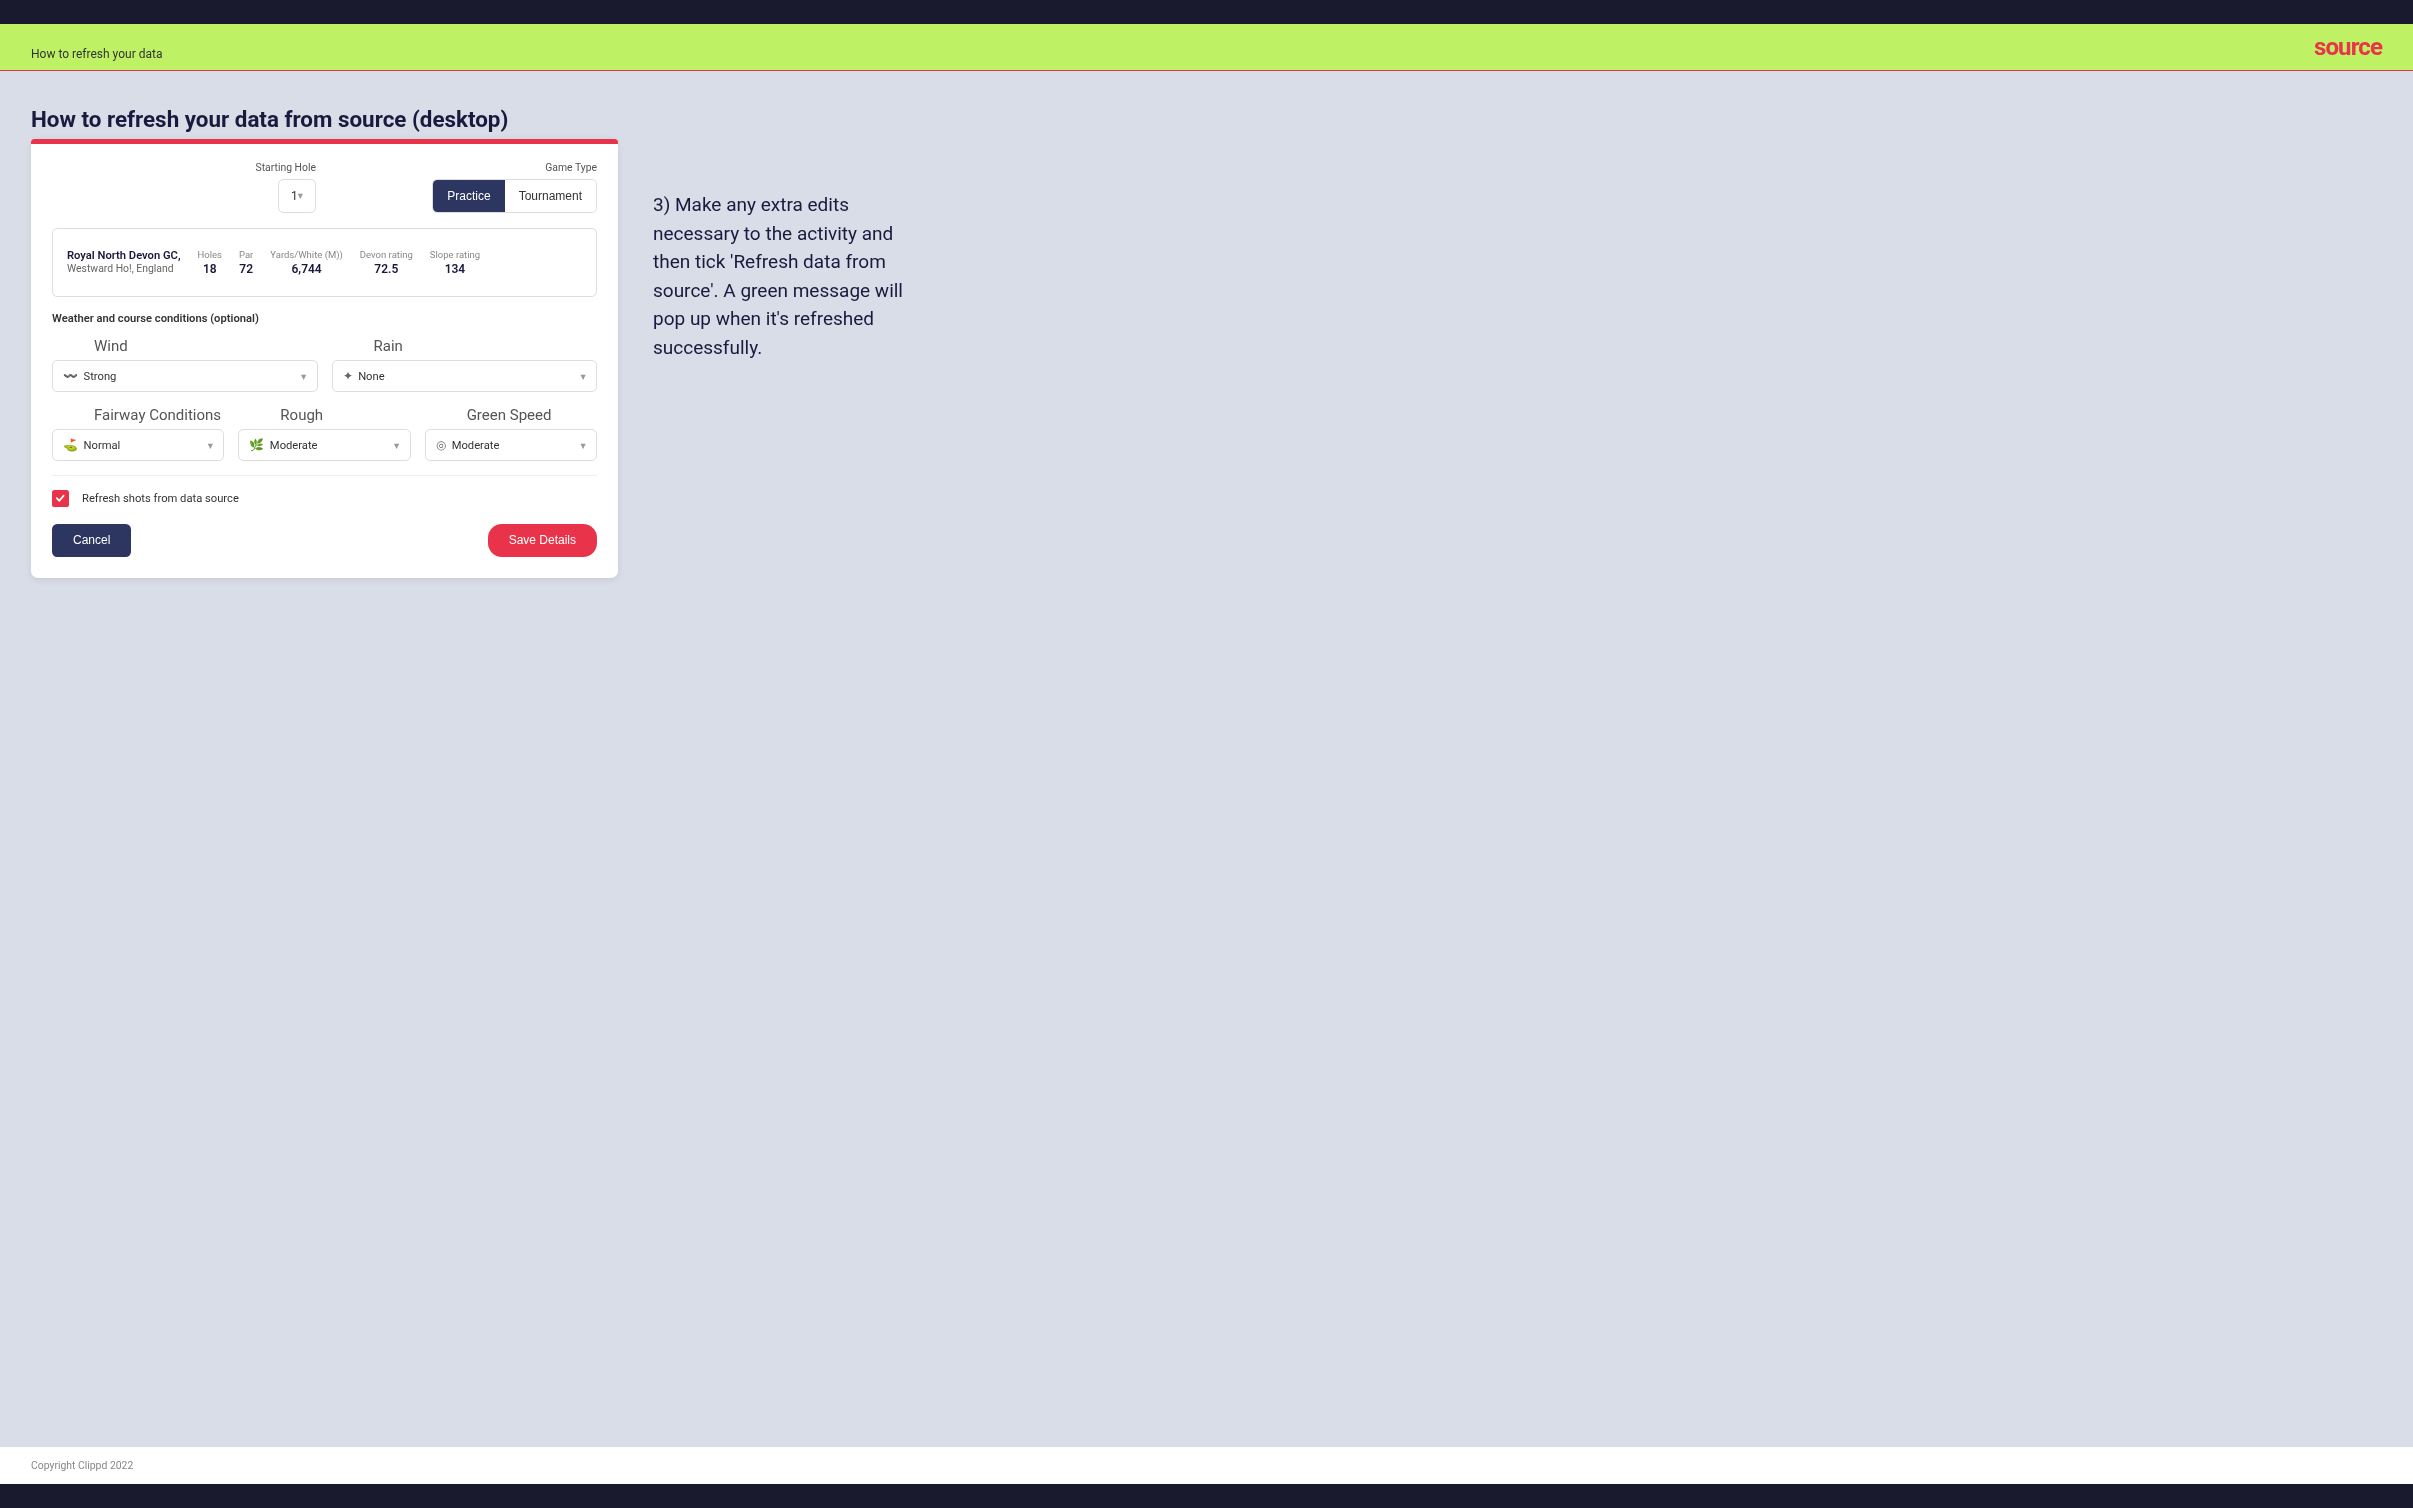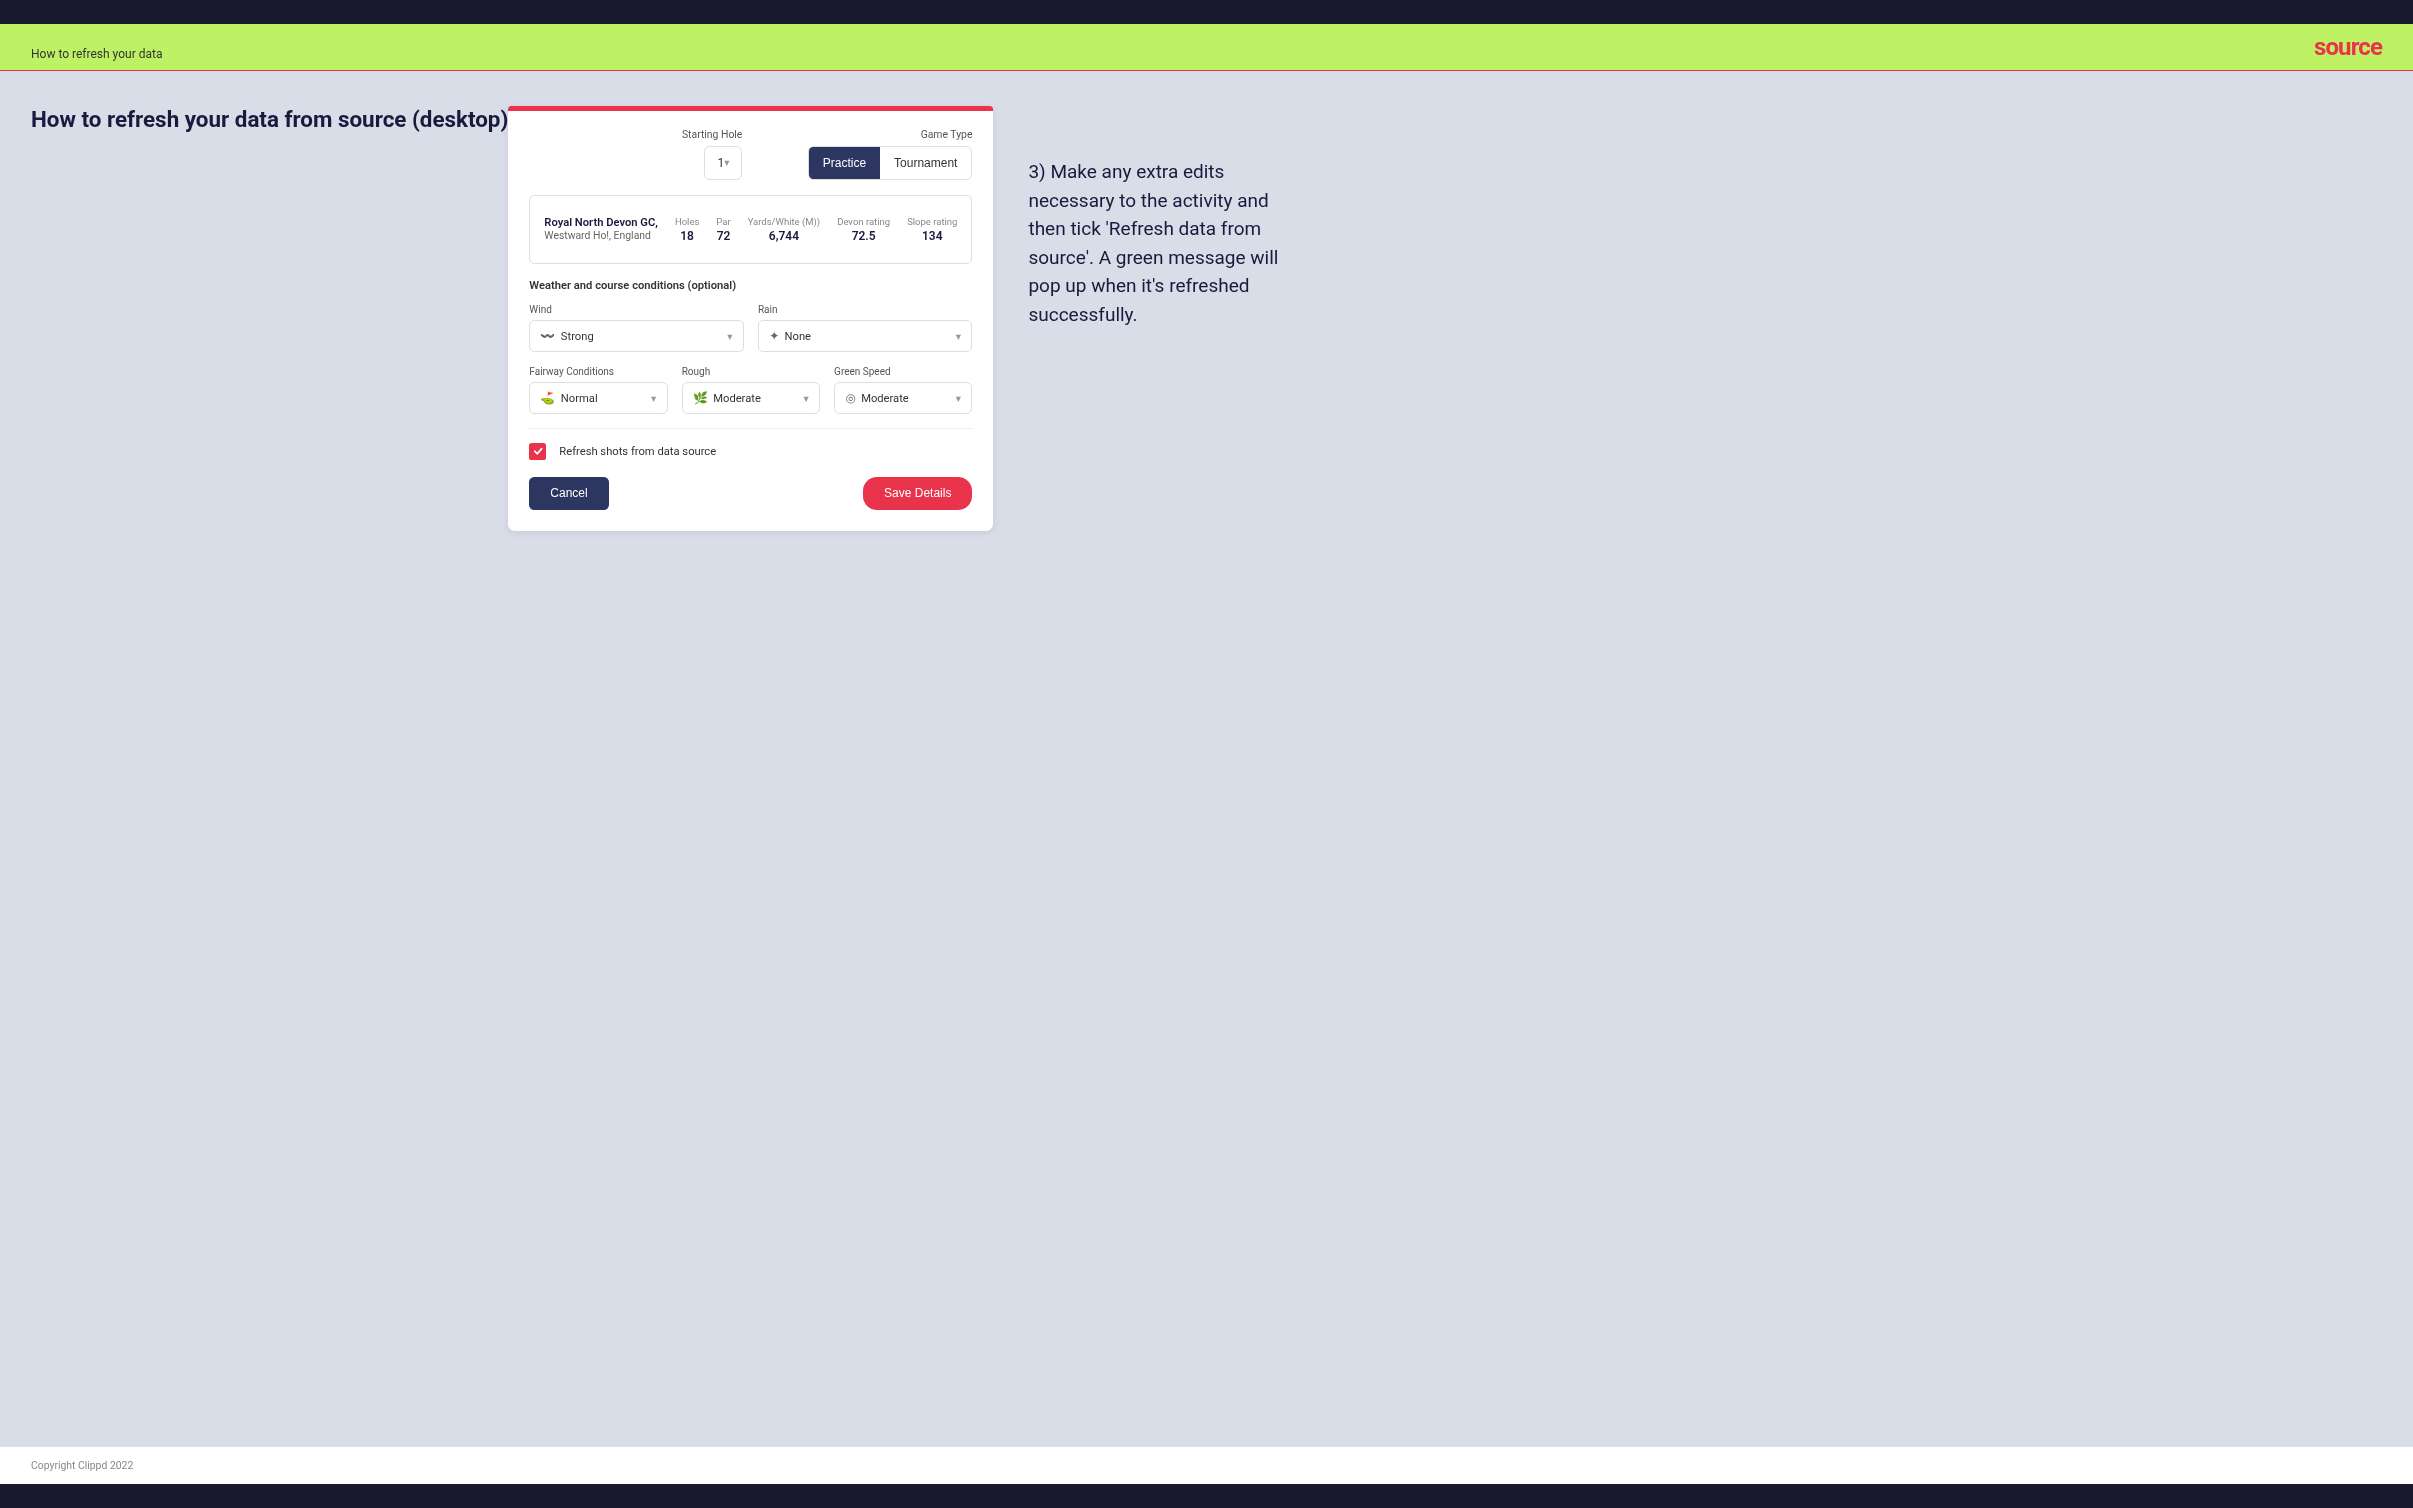--- a/index.html
+++ b/index.html
@@ -32,21 +32,21 @@
       font-size: 24px;
       font-weight: 700;
       color: #e8334a;
       letter-spacing: -0.9px;
     }
     .main-content {
       background: #d8dde8;
       flex: 1;
       padding: 35px 31px 26px 31px;
       display: flex;
-      flex-direction: row;
+      flex-direction: column;
     }
     .page-title {
       font-size: 22.4px;
       font-weight: 700;
       color: #1a1a3e;
       margin-bottom: 7px;
     }
     .page-subtitle {
       font-size: 14px;
       color: #333;
@@ -164,23 +164,24 @@
     }
     .conditions-row {
       display: flex;
       gap: 14px;
       margin-bottom: 14px;
     }
     .conditions-group {
       flex: 1;
     }
     .conditions-label {
-      font-size: 10px;
+      font-size: 15px;
       color: #555;
       margin-bottom: 5.2px;
+      margin-left: 42px;
     }
     .select-with-icon {
       border: 0.9px solid #ddd;
       border-radius: 5.2px;
       padding: 7.8px 10.4px;
       font-size: 11.2px;
       color: #333;
       background: #fff;
       display: flex;
       align-items: center;

